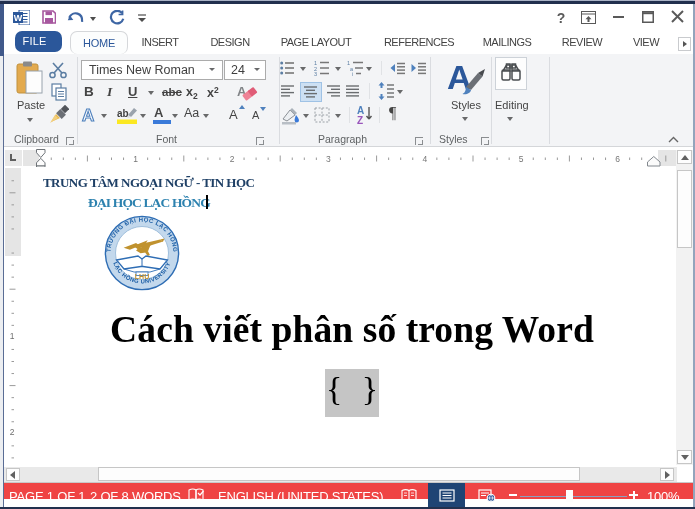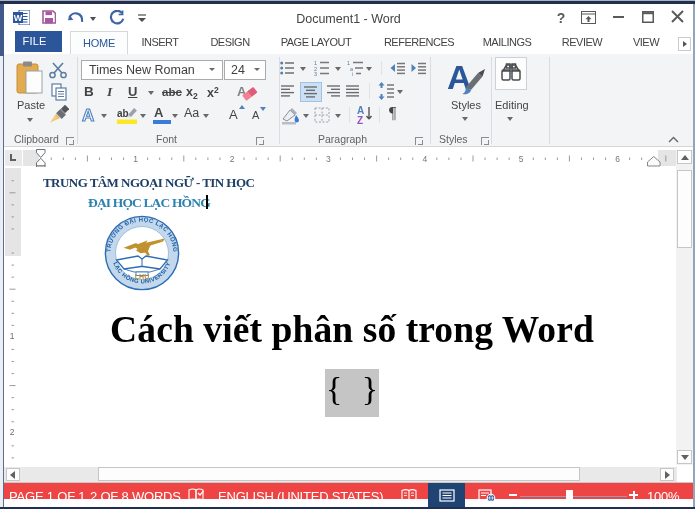--- a/index.html
+++ b/index.html
@@ -14,21 +14,21 @@
 #leftb2 { position:absolute; left:3px; top:56px; width:1px; height:451px; background:#5a6d95; }
 #leftb3 { position:absolute; left:0; top:56px; width:3px; height:451px; background:#eceef1; }
 
 
 #titlebar { position:absolute; left:4px; top:4px; width:689px; height:27px; background:#fff; }
 #title { position:absolute; left:0; right:0; top:8px; text-align:center; font-size:12.5px; color:#444; }
 .ctl { position:absolute; color:#58595b; }
 
 
 #tabrow { position:absolute; left:4px; top:31px; width:689px; height:23px; background:#fff; }
-.tab { position:absolute; top:0; height:23px; line-height:23px; font-size:11px; color:#444; text-align:center; letter-spacing:-0.5px; }
+.tab { position:absolute; top:0; height:23px; line-height:23px; font-size:11px; color:#444; text-align:center; letter-spacing:-0.5px;border-radius:7px; }
 #tab-file { left:11px; width:47px; background:#2b579a; color:#fff; height:21px; line-height:21px; padding-right:8px; letter-spacing:0.2px; }
 #tab-home { left:66px; width:58px; letter-spacing:-0.2px; color:#2b579a; background:#fcfdfd; border:1px solid #d5d7da; border-bottom:none; line-height:22px; }
 
 
 #ribbon { position:absolute; left:4px; top:54px; width:689px; height:93px; background:#f3f4f6; border-bottom:1px solid #d4d6d9; }
 .gsep { position:absolute; top:3px; height:87px; width:1px; background:#dadce0; }
 .glabel { position:absolute; top:79px; font-size:10.5px; color:#5f6264; white-space:nowrap; }
 .launch { position:absolute; top:83px; width:8px; height:8px; border-left:1px solid #8a8d90; border-top:1px solid #8a8d90; }
 .launch:after { content:""; position:absolute; left:2px; top:2px; width:4px; height:4px; border-right:1.5px solid #8a8d90; border-bottom:1.5px solid #8a8d90; }
 .rtxt { position:absolute; color:#444; white-space:nowrap; }
@@ -38,21 +38,20 @@
 </head>
 <body>
 <div id="topb1"></div>
 <div id="topb2"></div>
 <div id="rightb"></div>
 <div id="botb"></div>
 <div id="leftb1"></div>
 <div id="leftb2"></div>
 <div id="leftb3"></div>
 <div id="titlebar">
-  <div id="title">Document1 - Word</div>
 
   <svg class="abs" style="left:9px; top:6px;" width="17" height="15" viewBox="0 0 17 15">
     <rect x="6" y="0" width="11" height="15" fill="#fff" stroke="#2b579a" stroke-width="1"></rect>
     <line x1="9" y1="3.5" x2="14.5" y2="3.5" stroke="#2b579a"></line>
     <line x1="9" y1="6.5" x2="14.5" y2="6.5" stroke="#2b579a"></line>
     <line x1="9" y1="9.5" x2="14.5" y2="9.5" stroke="#2b579a"></line>
     <line x1="9" y1="12" x2="14.5" y2="12" stroke="#2b579a"></line>
     <rect x="0" y="2" width="10" height="11" fill="#2b579a"></rect>
     <text x="5" y="11" font-size="9" font-weight="bold" fill="#fff" text-anchor="middle" font-family="Liberation Sans">W</text>
   </svg>

